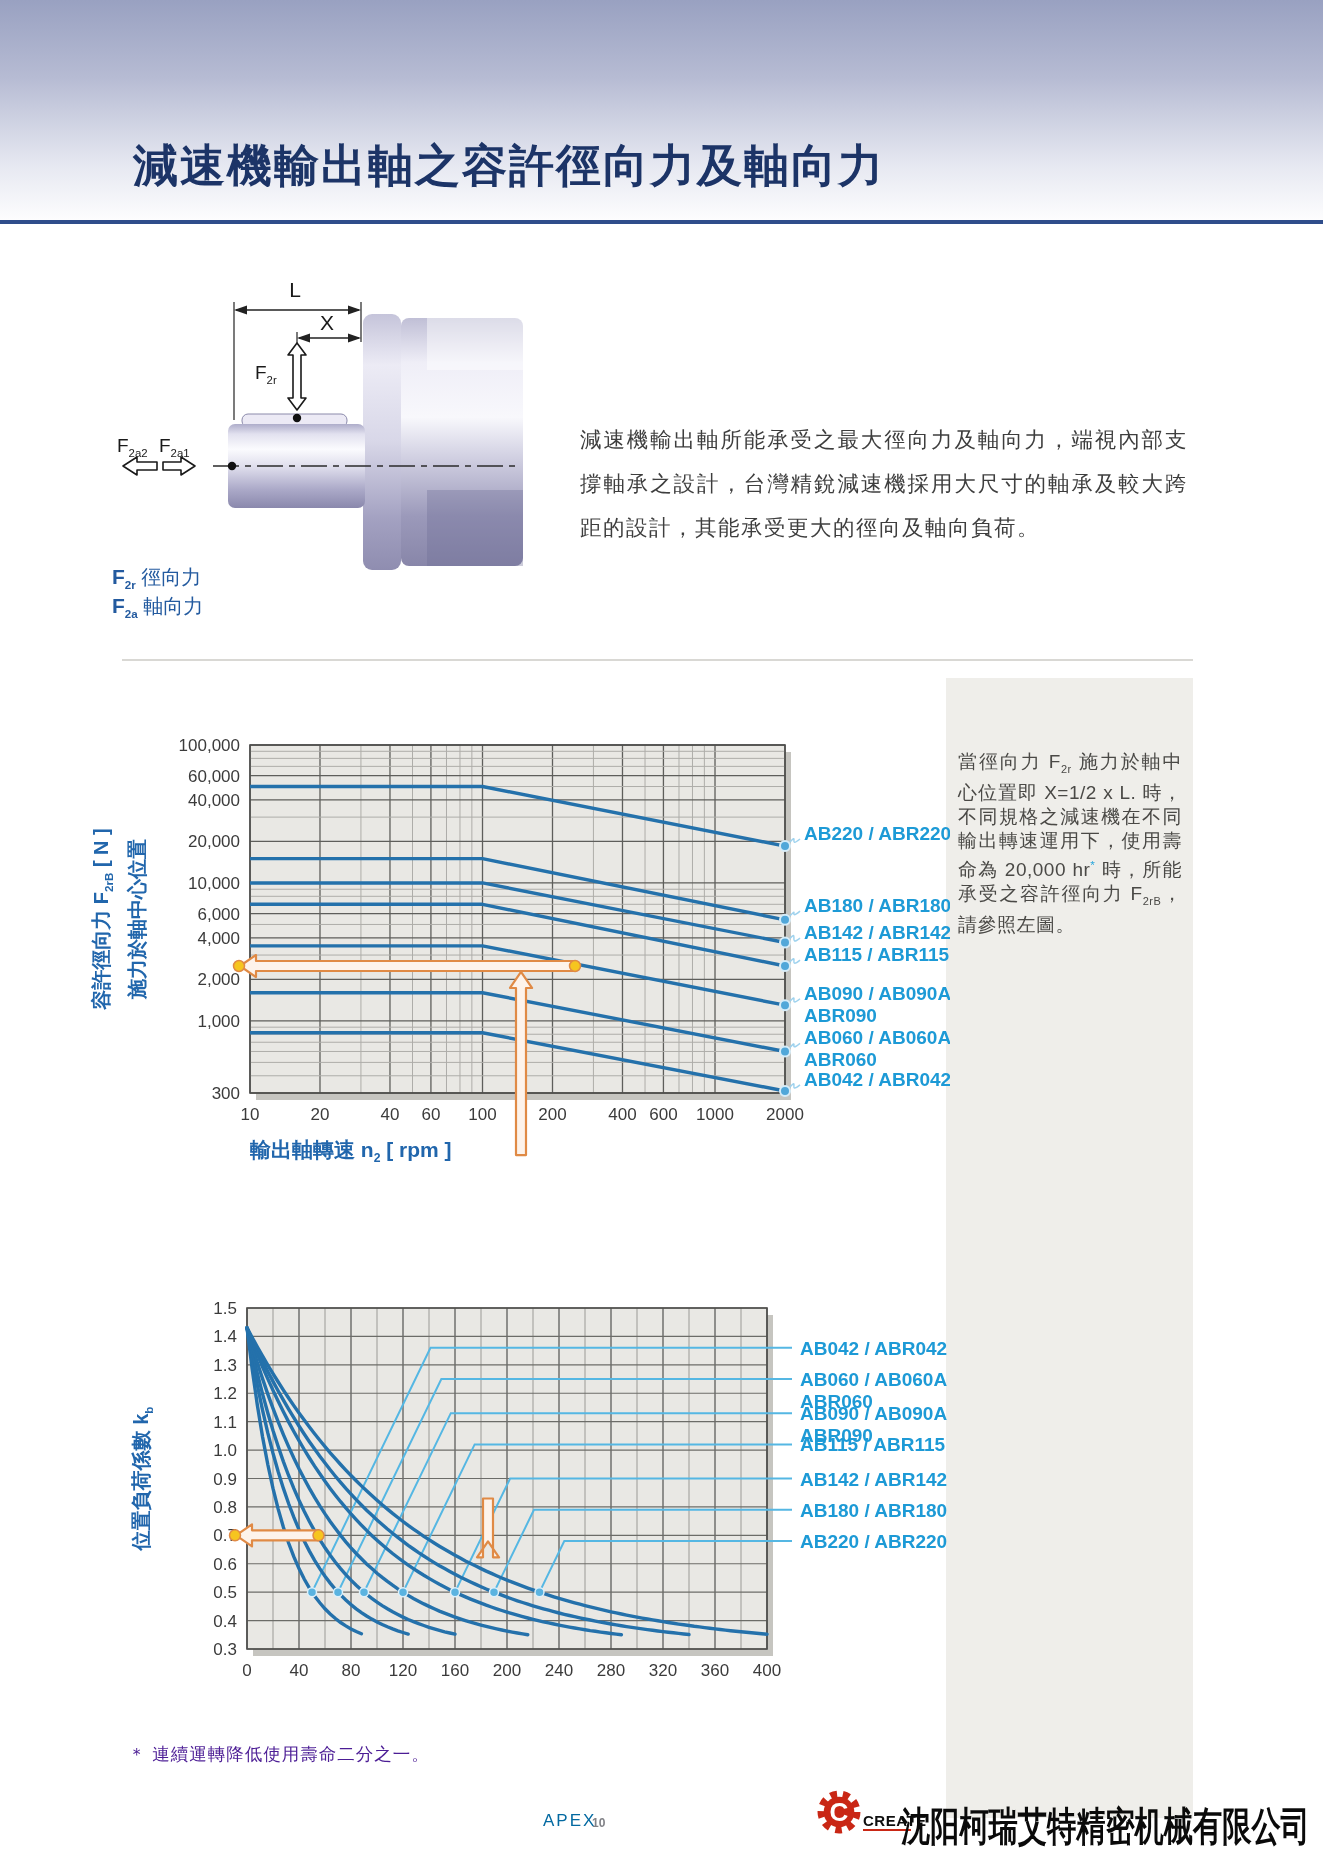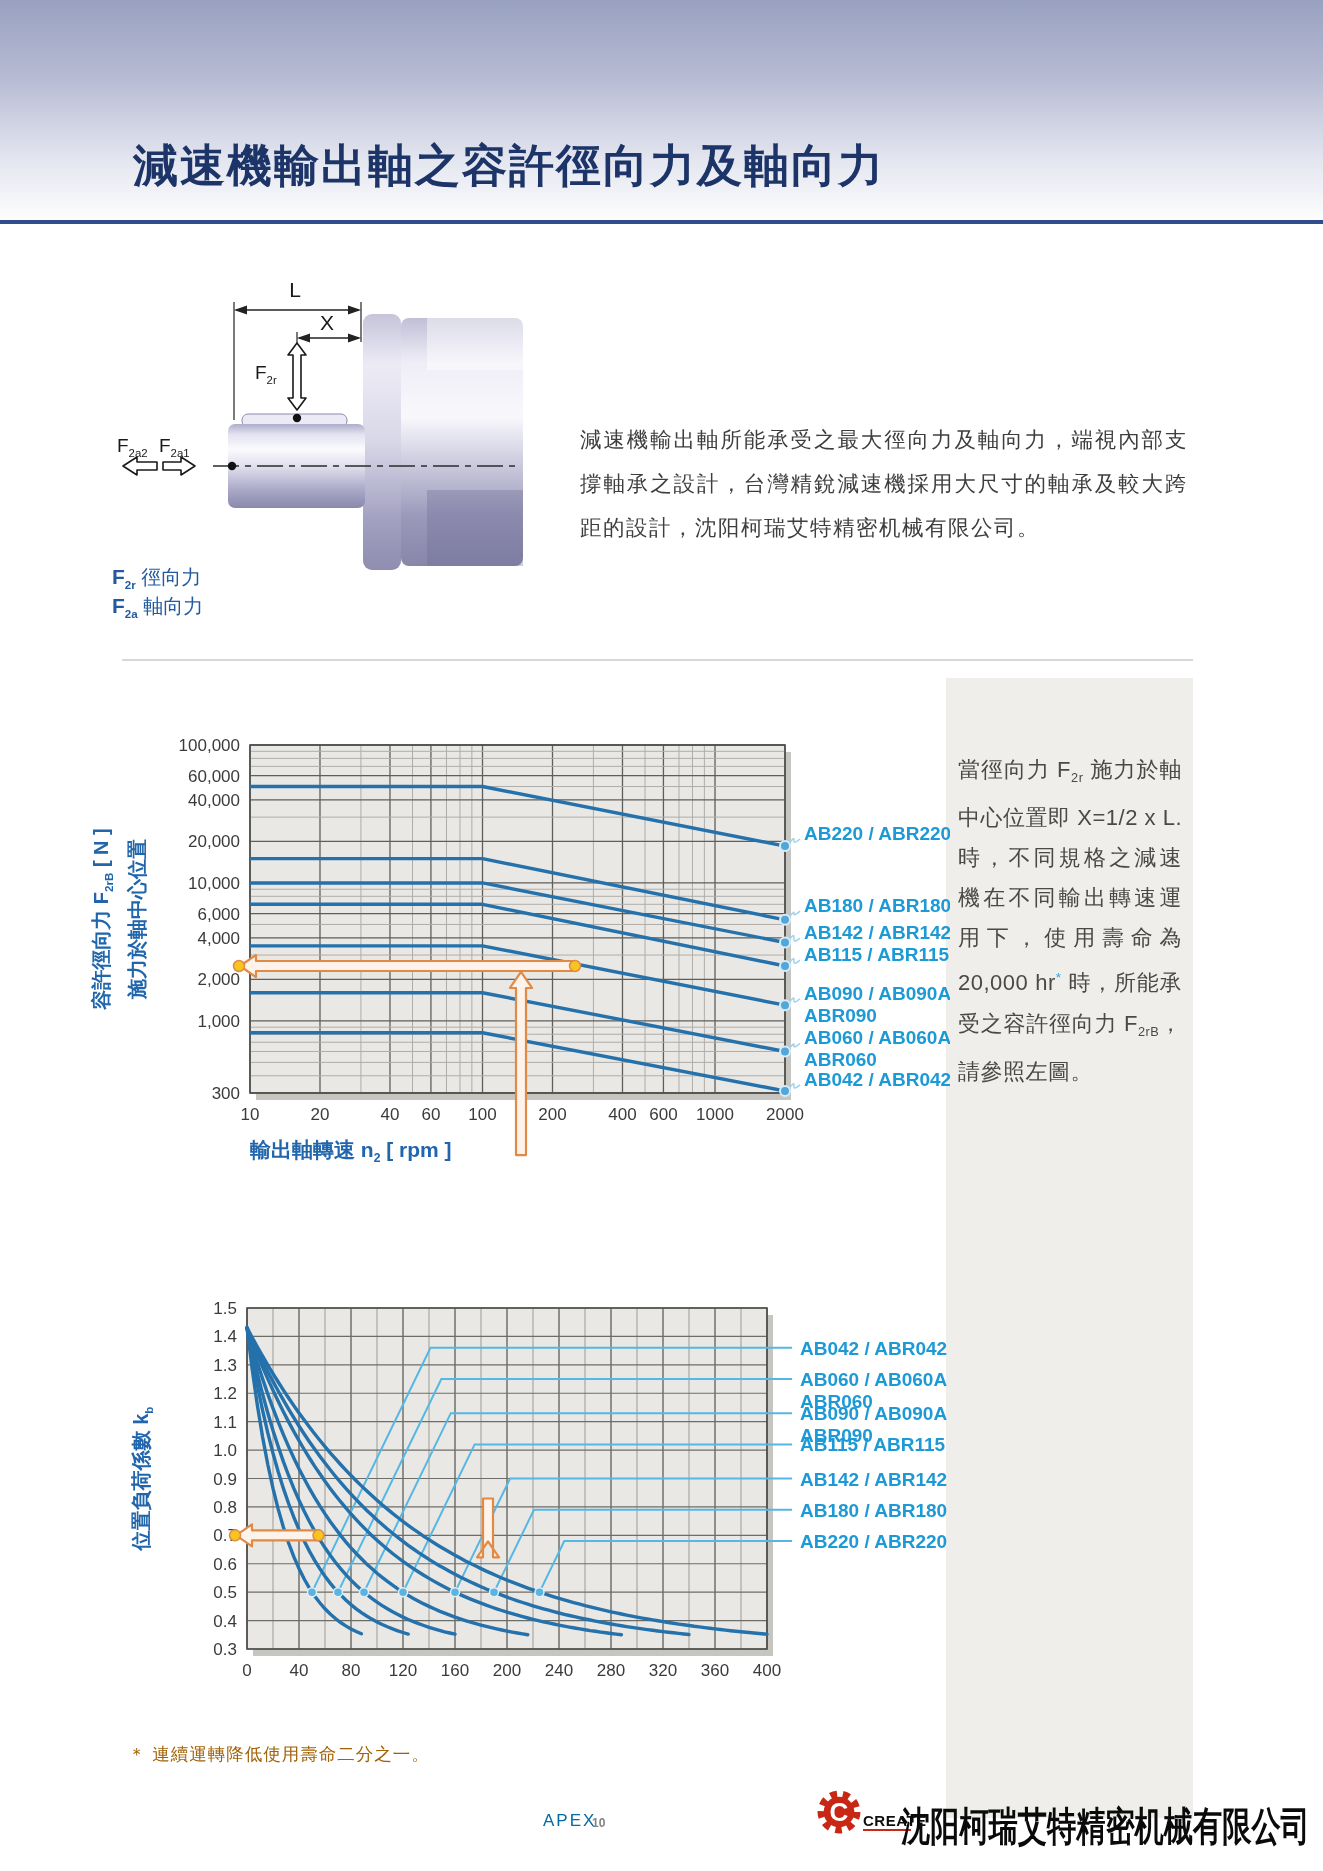--- a/index.html
+++ b/index.html
@@ -20,41 +20,41 @@
   .intro{position:absolute;left:580px;top:418px;width:608px;margin:0;font-size:21.5px;
          line-height:44px;color:#3e3e3e;letter-spacing:1.5px;text-align:justify;}
   
   .legend{position:absolute;left:112px;top:564px;color:#235a9f;}
   .legend-row{height:29px;font-size:20px;}
   .legend-row .fsym{font-weight:bold;font-size:21px;}
   .legend-row sub{font-size:58%;font-weight:bold;}
   .divider{position:absolute;left:122px;top:659px;width:1071px;height:2px;background:#d9d8d4;}
   
   .sidepanel{position:absolute;left:946px;top:678px;width:247px;height:1140px;background:#efeeea;}
-  .note{position:absolute;left:12px;width:224px;font-size:22px;line-height:40px;color:#4a4946;
+  .note{position:absolute;left:12px;width:224px;font-size:19px;line-height:24px;color:#4a4946;
         text-align:justify;letter-spacing:0.5px;}
   #note1{top:72px;}
   #note2{top:639px;}
   .note sub{font-size:58%;}
   .note sup{font-size:62%;}
   .accent{color:#2aa7dd;}
   
   .chart{position:absolute;width:850px;}
   #chart1{left:100px;top:680px;height:500px;}
   #chart2{left:100px;top:1280px;height:460px;}
   .chart svg{position:absolute;left:0;top:0;}
   .vlab{position:absolute;transform:rotate(-90deg);transform-origin:left bottom;
         text-align:center;font-weight:bold;color:#2166ac;font-size:20px;height:26px;line-height:26px;white-space:nowrap;}
   .vlab sub{font-size:58%;}
   .xlab{position:absolute;text-align:left;color:#2166ac;font-weight:bold;font-size:21px;}
   .xlab sub{font-size:58%;}
   .tick{font:17px "Liberation Sans","DejaVu Sans",sans-serif;fill:#3b3b3b;}
   .serlab{font:bold 19px "Liberation Sans","DejaVu Sans",sans-serif;fill:#1d9ad6;}
   
-  .footnote{position:absolute;left:128px;top:1742px;font-size:17.5px;color:#a16207;letter-spacing:1px;}
+  .footnote{position:absolute;left:128px;top:1742px;font-size:17.5px;color:#4c1d95;letter-spacing:1px;}
   .brand{position:absolute;left:543px;top:1811px;font-size:17px;font-weight:normal;color:#0369a1;letter-spacing:2px;}
   .pageno{position:absolute;left:592px;top:1816px;font-size:12px;font-weight:bold;color:#808186;}
   .gear{position:absolute;left:816px;top:1789px;}
   .logo-text{position:absolute;left:863px;top:1812px;font-size:15px;font-weight:bold;color:#0e0e0e;letter-spacing:0.5px;}
   .logo-rule{position:absolute;left:863px;top:1829px;width:48px;height:2px;background:#c92715;}
   .company{position:absolute;left:901px;top:1799px;font-size:40px;font-weight:bold;color:#0a0a0a;
            transform:scaleX(0.73);transform-origin:left top;white-space:nowrap;}
 </style>
 </head>
 <body>
@@ -122,21 +122,21 @@
       <path d="M28,228 L42,219 L42,224 L62,224 L62,232 L42,232 L42,237 Z" fill="#fff" stroke="#1a1a1a" stroke-width="1.6" stroke-linejoin="round"></path>
       <path d="M100,228 L86,219 L86,224 L68,224 L68,232 L86,232 L86,237 Z" fill="#fff" stroke="#1a1a1a" stroke-width="1.6" stroke-linejoin="round"></path>
     </svg>
     <div class="dlab" style="left:190px;top:40px;width:20px;text-align:center;font-size:21px;">L</div>
     <div class="dlab" style="left:222px;top:73px;width:20px;text-align:center;font-size:21px;">X</div>
     <div class="dlab" style="left:160px;top:124px;"><span>F</span><sub>2r</sub></div>
     <div class="dlab" style="left:22px;top:197px;"><span>F</span><sub>2a2</sub></div>
     <div class="dlab" style="left:64px;top:197px;"><span>F</span><sub>2a1</sub></div>
   </section>
 
-  <p class="intro">減速機輸出軸所能承受之最大徑向力及軸向力，端視內部支撐軸承之設計，台灣精銳減速機採用大尺寸的軸承及較大跨距的設計，沈阳柯瑞艾特精密机械有限公司。</p>
+  <p class="intro">減速機輸出軸所能承受之最大徑向力及軸向力，端視內部支撐軸承之設計，台灣精銳減速機採用大尺寸的軸承及較大跨距的設計，其能承受更大的徑向及軸向負荷。</p>
 
   <div class="legend">
     <div class="legend-row"><span class="fsym">F</span><sub>2r</sub><span> 徑向力</span></div>
     <div class="legend-row"><span class="fsym">F</span><sub>2a</sub><span> 軸向力</span></div>
   </div>
 
   <div class="divider"></div>
 
   <aside class="sidepanel">
     <div class="note" id="note1"><span>當徑向力 F</span><sub>2r</sub><span> 施力於軸中心位置即 X=1/2 x L. 時，不同規格之減速機在不同輸出轉速運用下，使用壽命為 20,000 hr</span><sup class="accent">*</sup><span> 時，所能承受之容許徑向力 F</span><sub>2rB</sub><span>，請參照左圖。</span></div>

